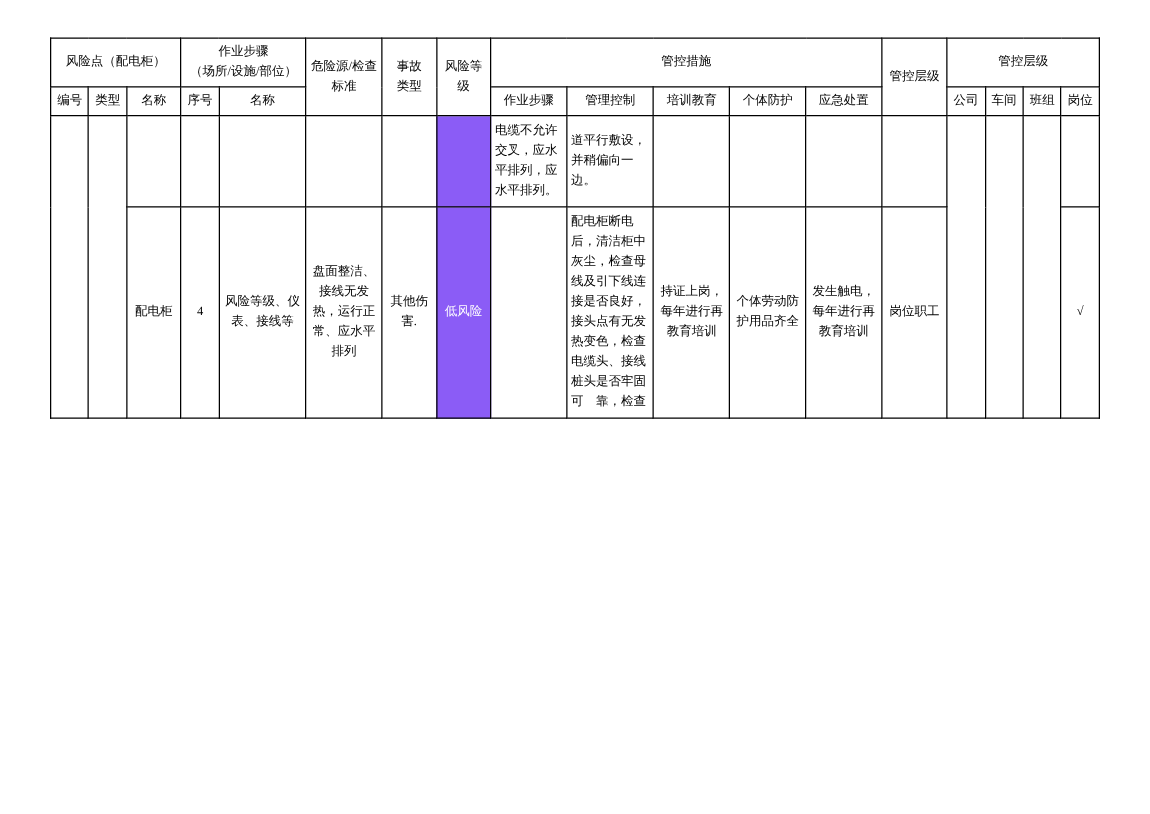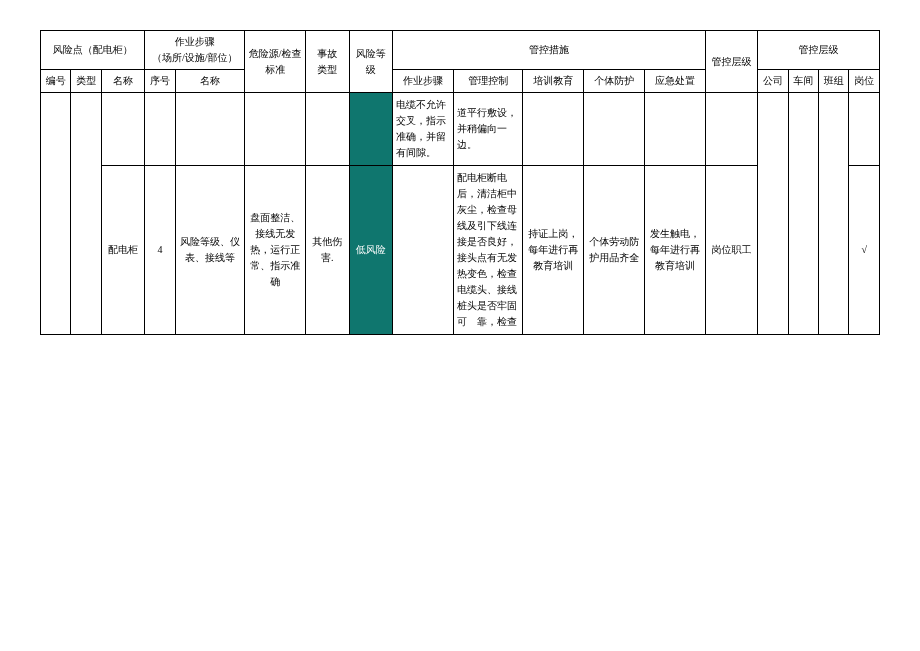--- a/index.html
+++ b/index.html
@@ -27,21 +27,21 @@
       line-height: 1.6;
     }
     th {
       font-weight: normal;
     }
     .text-left {
       text-align: left;
       padding: 4px 3px;
     }
     .risk-low {
-      background: #0f766e;
+      background: #8b5cf6;
       color: #fff;
       font-family: Liberation Serif, serif;
     }
     .col-num { width: 3.5%; }
     .col-type { width: 3.5%; }
     .col-name { width: 5%; }
     .col-seq { width: 3.5%; }
     .col-stepname { width: 8%; }
     .col-hazard { width: 7%; }
     .col-acctype { width: 5%; }
@@ -115,36 +115,36 @@
   <tbody>
     <tr>
       <td rowspan="2"></td>
       <td rowspan="2"></td>
       <td></td>
       <td></td>
       <td></td>
       <td></td>
       <td></td>
       <td class="risk-low"></td>
-      <td class="text-left">电缆不允许交叉，指示准确，并留有间隙。</td>
+      <td class="text-left">电缆不允许交叉，应水平排列，应水平排列。</td>
       <td class="text-left">道平行敷设，并稍偏向一边。</td>
       <td></td>
       <td></td>
       <td></td>
       <td></td>
       <td rowspan="2"></td>
       <td rowspan="2"></td>
       <td rowspan="2"></td>
       <td></td>
     </tr>
     <tr>
       <td>配电柜</td>
       <td>4</td>
       <td>风险等级、仪表、接线等</td>
-      <td>盘面整洁、接线无发热，运行正常、指示准确</td>
+      <td>盘面整洁、接线无发热，运行正常、应水平排列</td>
       <td>其他伤害.</td>
       <td class="risk-low">低风险</td>
       <td></td>
       <td class="text-left">配电柜断电后，清洁柜中灰尘，检查母线及引下线连接是否良好，接头点有无发热变色，检查电缆头、接线桩头是否牢固可　靠，检查</td>
       <td>持证上岗，每年进行再教育培训</td>
       <td>个体劳动防护用品齐全</td>
       <td>发生触电，每年进行再教育培训</td>
       <td>岗位职工</td>
       <td>√</td>
     </tr>

